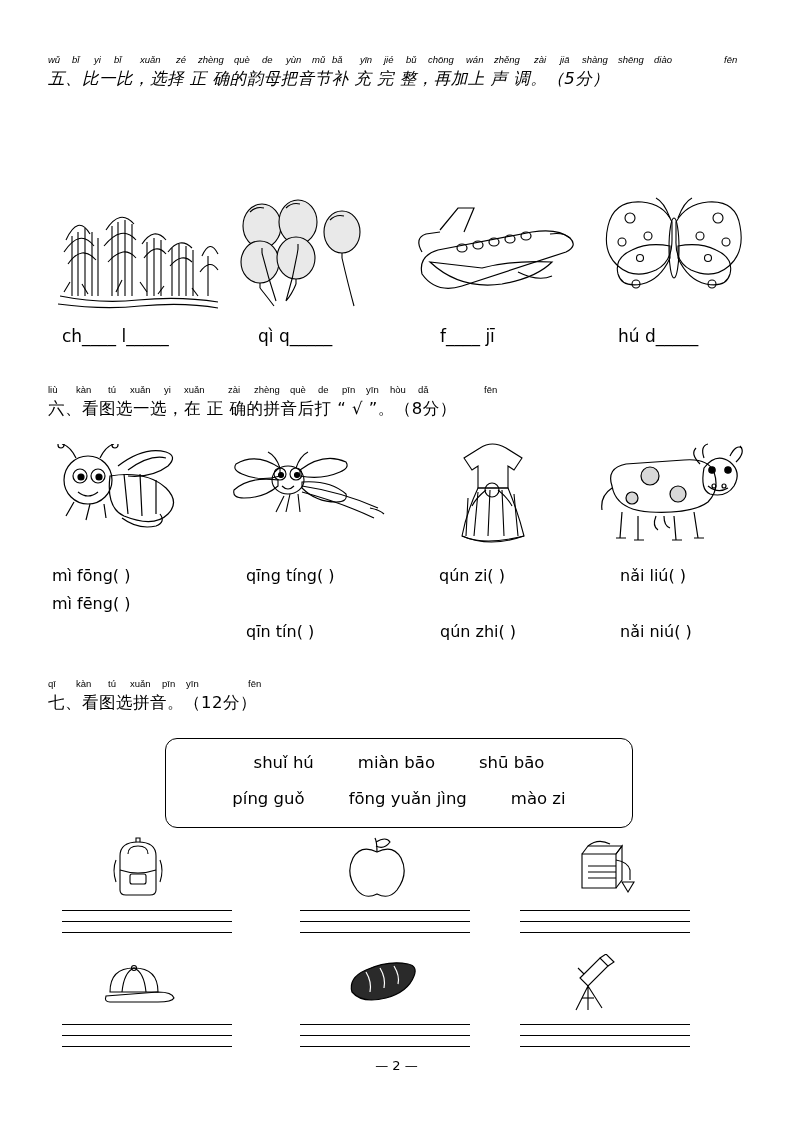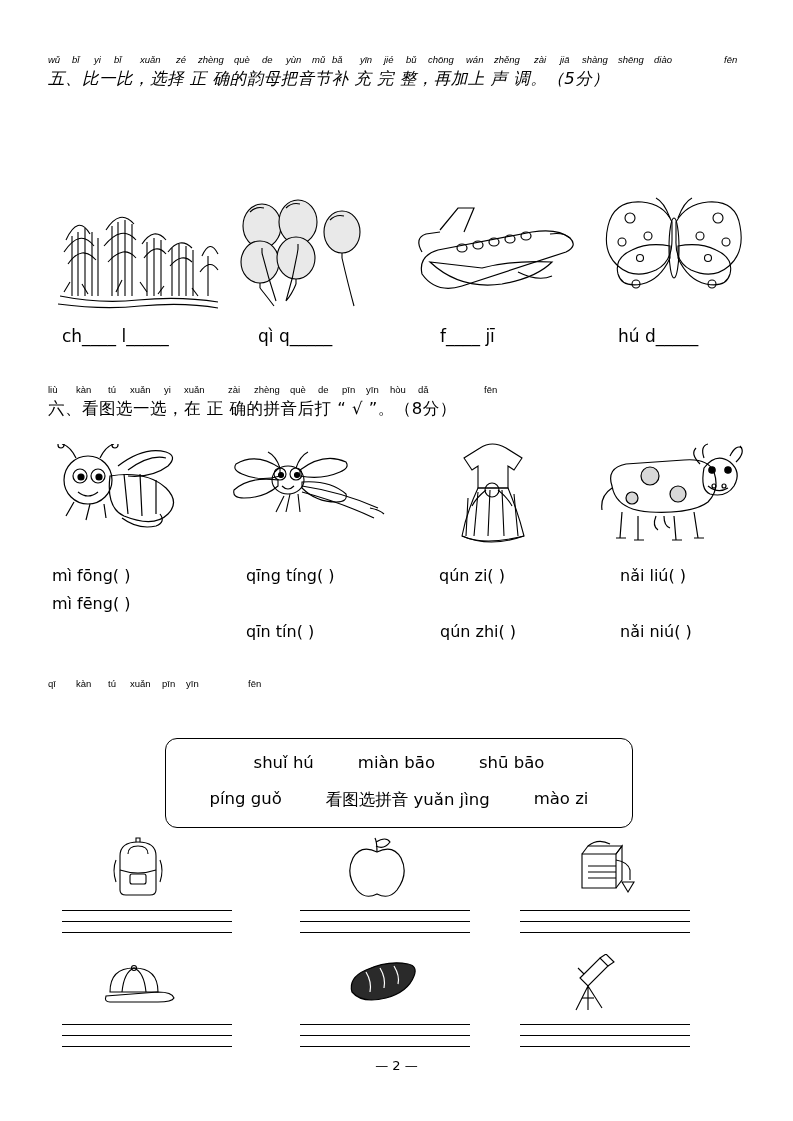--- a/index.html
+++ b/index.html
@@ -316,31 +316,32 @@
   <div class="section" style="top:678px;">
     <div class="ruby-line">
       <span class="ruby" style="left:0px">qī</span>
       <span class="ruby" style="left:28px">kàn</span>
       <span class="ruby" style="left:60px">tú</span>
       <span class="ruby" style="left:82px">xuǎn</span>
       <span class="ruby" style="left:114px">pīn</span>
       <span class="ruby" style="left:138px">yīn</span>
       <span class="ruby" style="left:200px">fēn</span>
     </div>
+    <div class="heading">七、看图选拼音。（12分）</div>
   </div>
 
   <div class="wordbox" style="top:738px;">
     <div class="wb-row" style="top:14px;">
       <span>shuǐ hú</span>
       <span>miàn bāo</span>
       <span>shū bāo</span>
     </div>
     <div class="wb-row" style="top:50px;">
       <span>píng guǒ</span>
-      <span>看图选拼音 yuǎn jìng</span>
+      <span>fōng yuǎn jìng</span>
       <span>mào zi</span>
     </div>
   </div>
 
   <div class="pic" style="left:106px;top:836px;">
     <svg width="64" height="62" viewBox="0 0 64 62">
       <g fill="none" stroke="#000" stroke-width="1.1">
         <path d="M14 20 q0 -14 18 -14 q18 0 18 14 l0 34 q0 5 -6 5 l-24 0 q-6 0 -6 -5 Z"></path>
         <path d="M22 18 q0 -8 10 -8 q10 0 10 8"></path>
         <path d="M14 34 q18 6 36 0"></path>

